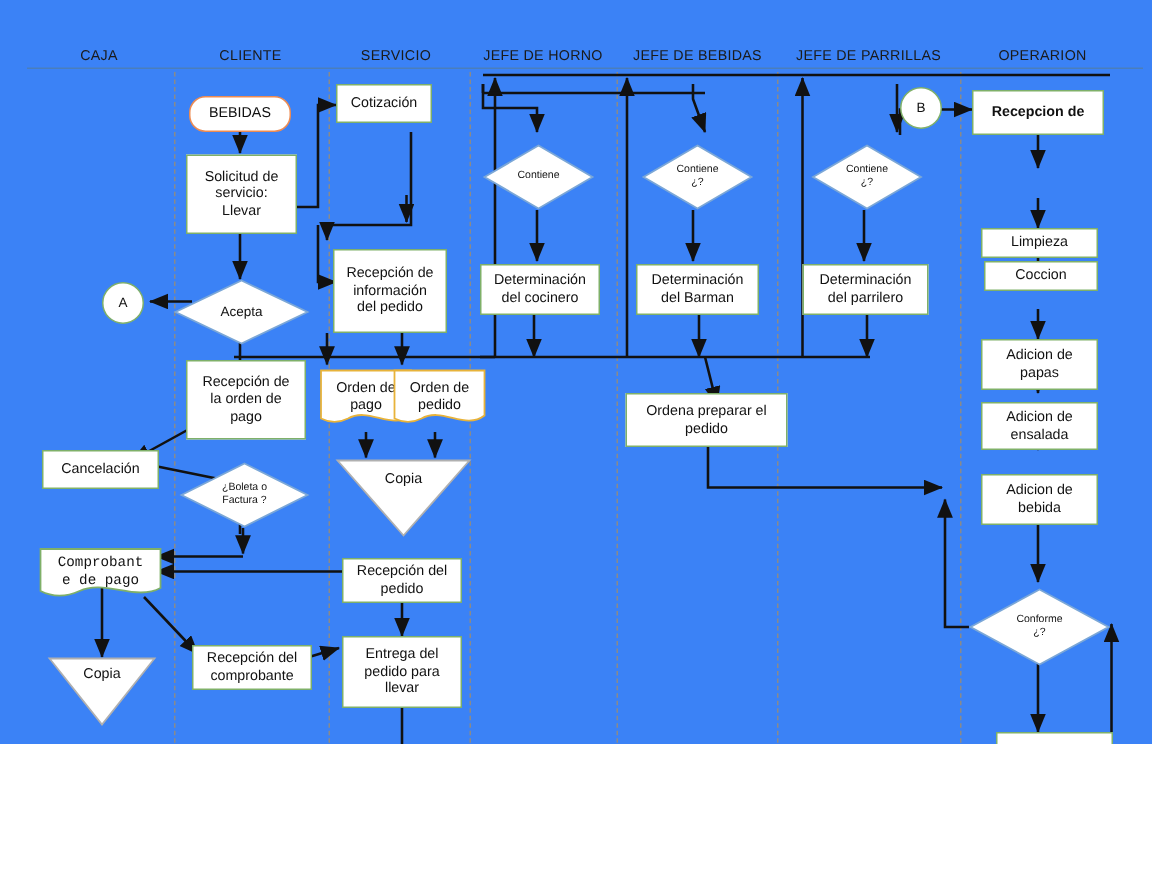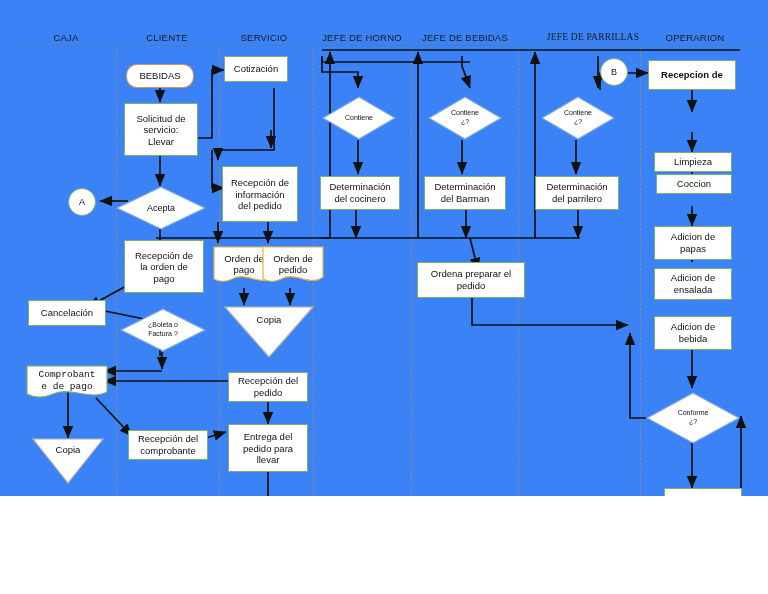--- a/index.html
+++ b/index.html
@@ -58,21 +58,21 @@
 </head>
 <body>
 
 <div id="canvas">
 
   <div class="lane-title" style="left:16px;width:100px;">CAJA</div>
   <div class="lane-title" style="left:117px;width:100px;">CLIENTE</div>
   <div class="lane-title" style="left:214px;width:100px;">SERVICIO</div>
   <div class="lane-title" style="left:312px;width:100px;">JEFE DE HORNO</div>
   <div class="lane-title" style="left:412px;width:106px;">JEFE DE BEBIDAS</div>
-  <div class="lane-title" style="left:533px;width:120px;font-family:Liberation Serif, serif;">JEFE DE PARRILLAS</div>
+  <div class="lane-title" style="left:519px;width:120px;">JEFE DE PARRILLAS</div>
   <div class="lane-title" style="left:641px;width:108px;">OPERARION</div>
 
   <div class="lane-rule"></div>
 
   <div class="lane-div" style="left:116px;top:48px;height:542px;"></div>
   <div class="lane-div" style="left:219px;top:48px;height:542px;"></div>
   <div class="lane-div" style="left:313px;top:48px;height:542px;"></div>
   <div class="lane-div" style="left:411px;top:48px;height:542px;"></div>
   <div class="lane-div" style="left:518px;top:48px;height:542px;"></div>
   <div class="lane-div" style="left:640px;top:48px;height:542px;"></div>

